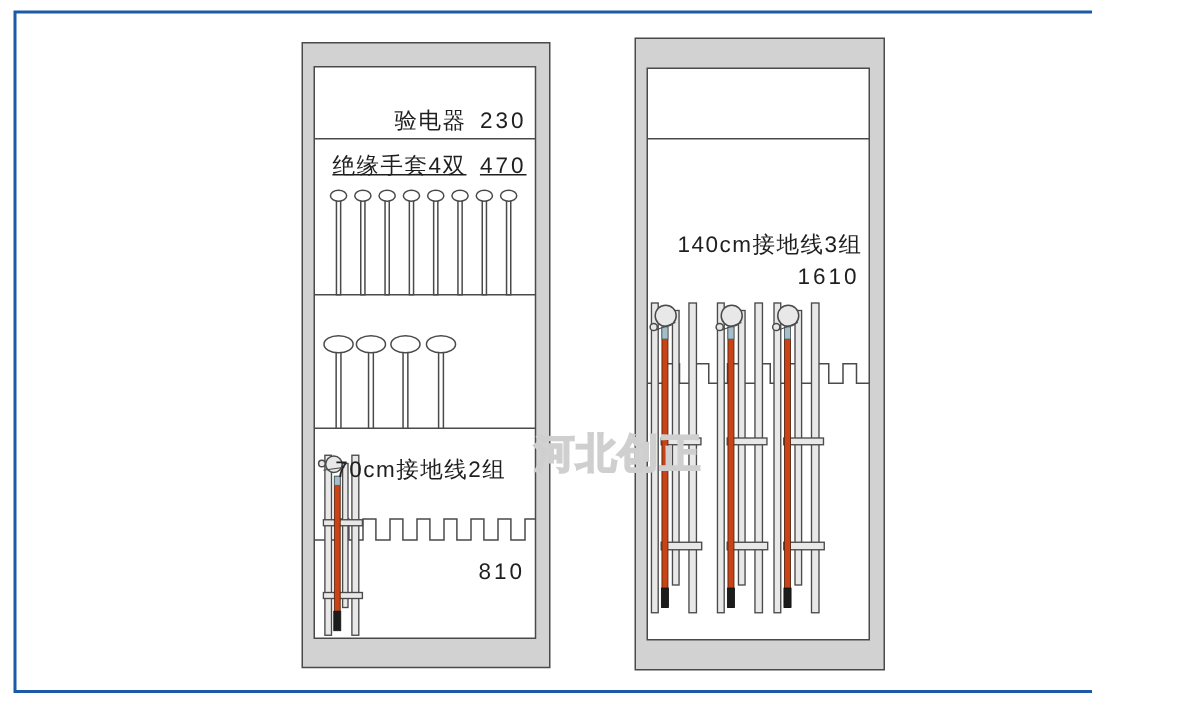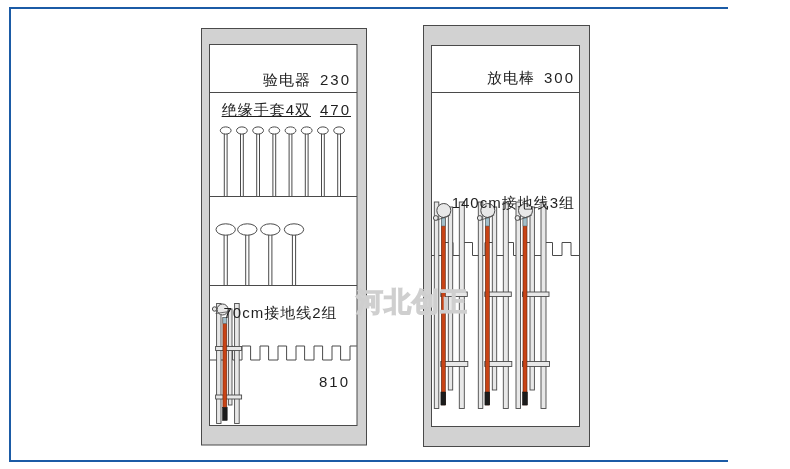--- a/index.html
+++ b/index.html
@@ -140,24 +140,24 @@
 
 
   <div class="lbl" style="left:210px; top:304px; width:141px;text-align:center;">
     <span>70cm接地线2组</span>
   </div>
 
   <div class="lbl" style="left:210px; top:373px; width:140px;">
     <span class="val">810</span>
   </div>
 
-  <div class="lbl" style="left:432px; top:69px; width:143px;">
-    <span>放电棒</span><span class="val">300</span>
-  </div>
 
-  <div class="lbl" style="left:432px; top:154px; width:143px;margin-top:40px;">
+  <div class="lbl" style="left:432px; top:154px; width:143px;">
     <span>140cm接地线3组</span>
   </div>
 
+  <div class="lbl" style="left:432px; top:176px; width:141px;">
+    <span class="val">1610</span>
+  </div>
 
   <div class="watermark">河北创正</div>
 
 </div>
 
 </body></html>

